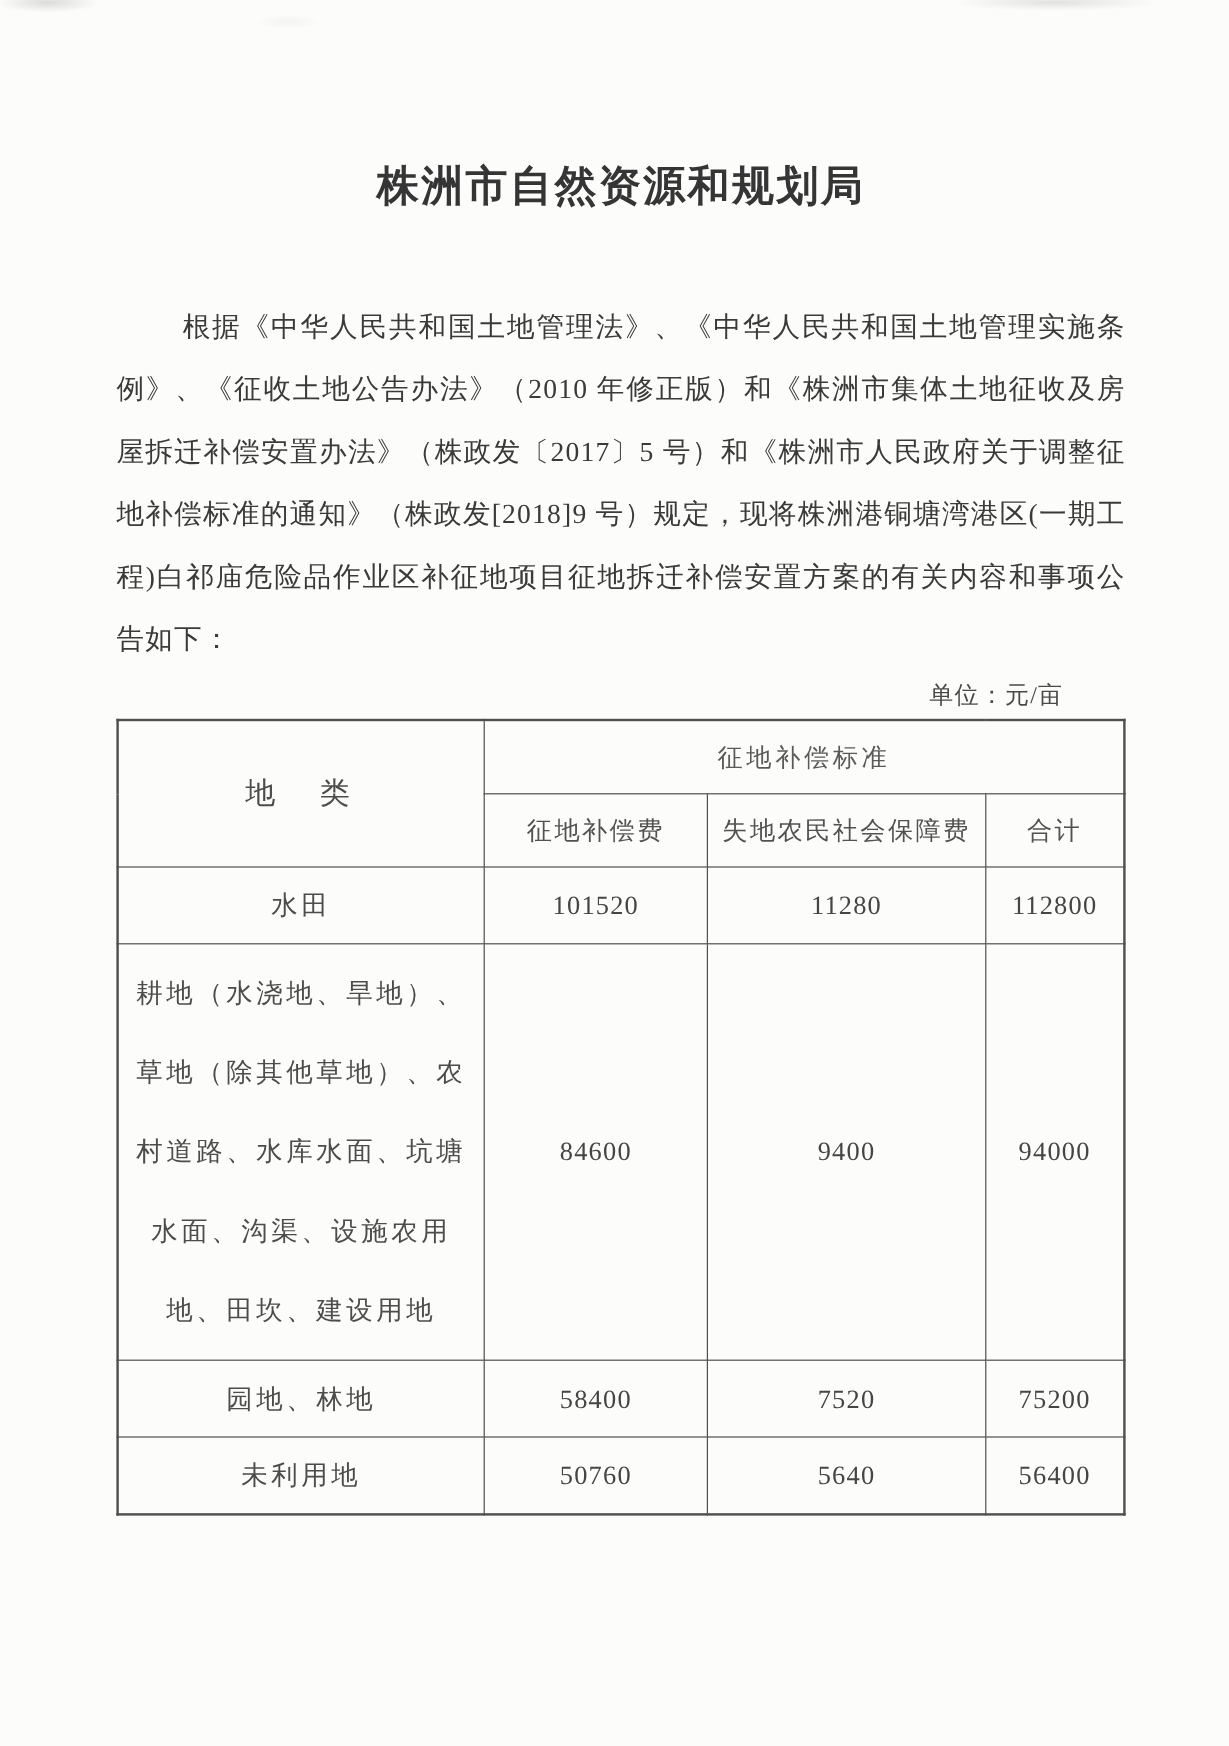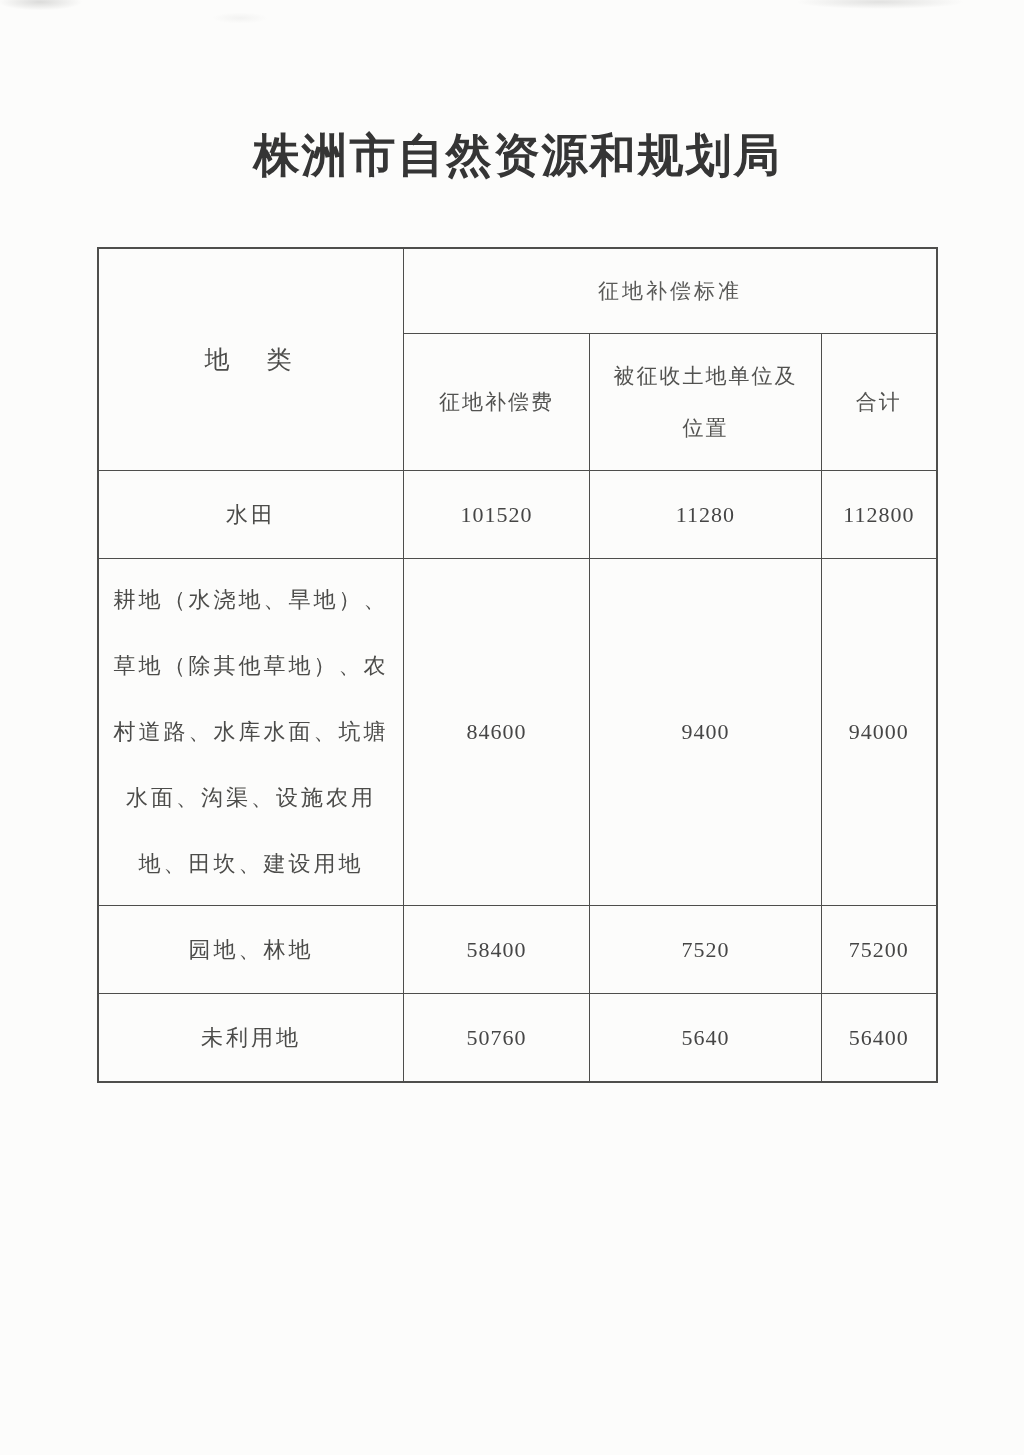--- a/index.html
+++ b/index.html
@@ -29,21 +29,21 @@
   .page {
     position: absolute;
     top: 0; left: 0;
     width: 1024px;
     height: 1455px;
     box-sizing: border-box;
     padding: 130px 86px 0 97px;
   }
   .doc-title {
     text-align: center;
-    font-size: 46px;
+    font-size: 35px;
     font-weight: bold;
     line-height: 51px;
     color: #353535;
     letter-spacing: 2px;
   }
   .doc-body {
     margin-top: 66px;
     font-size: 23px;
     line-height: 52px;
     text-align: justify;
@@ -75,21 +75,21 @@
     table-layout: fixed;
     font-size: 21px;
     color: #474746;
   }
   table.comp-table th,
   table.comp-table td {
     border: 1px solid #4e4e4c;
     text-align: center;
     vertical-align: middle;
     font-weight: normal;
-    padding: 16px;
+    padding: 4px;
   }
   table.comp-table {
     border: 2px solid #4e4e4c;
   }
   .col-landtype   { width: 36.4%; }
   .col-fee        { width: 22.2%; }
   .col-security   { width: 27.6%; }
   .col-total      { width: 13.8%; }
   .hdr-row1 th { height: 44px; color: #5a5a58; letter-spacing: 3px; }
   .hdr-row2 th { height: 45px; color: #525250; letter-spacing: 2px; }
@@ -110,40 +110,42 @@
 <div class="scan-artifacts"></div>
 
 <div class="page">
 
   <div class="doc-title">
     <div>株洲市自然资源和规划局</div>
   </div>
 
   <div class="doc-body">
 
+    <p class="para">根据《中华人民共和国土地管理法》、《中华人民共和国土地管理实施条例》、《征收土地公告办法》（2010 年修正版）和《株洲市集体土地征收及房屋拆迁补偿安置办法》（株政发〔2017〕5 号）和《株洲市人民政府关于调整征地补偿标准的通知》（株政发[2018]9 号）规定，现将株洲港铜塘湾港区(一期工程)白祁庙危险品作业区补征地项目征地拆迁补偿安置方案的有关内容和事项公告如下：</p>
 
 
 
 
+    <p class="para unit-line">单位：元/亩</p>
 
     <table class="comp-table">
       <colgroup>
         <col class="col-landtype">
         <col class="col-fee">
         <col class="col-security">
         <col class="col-total">
       </colgroup>
       <tbody>
         <tr class="hdr-row1">
           <th rowspan="2" style="font-size:25px; letter-spacing:6px; color:#4c4c4a;">地　类</th>
           <th colspan="3">征地补偿标准</th>
         </tr>
         <tr class="hdr-row2">
           <th>征地补偿费</th>
-          <th>被征收土地单位及位置</th>
+          <th>失地农民社会保障费</th>
           <th>合计</th>
         </tr>
 
         <tr class="row-short">
           <td class="land-label">水田</td>
           <td class="num">101520</td>
           <td class="num">11280</td>
           <td class="num">112800</td>
         </tr>
 

